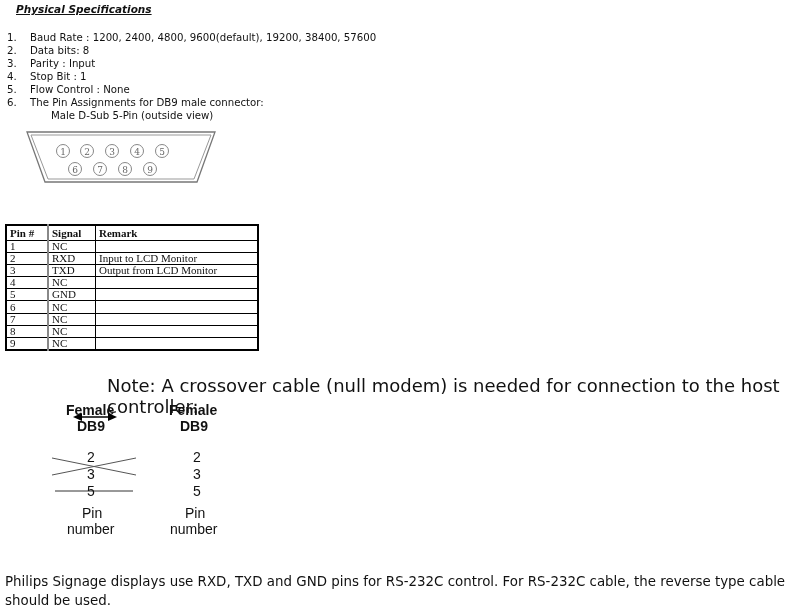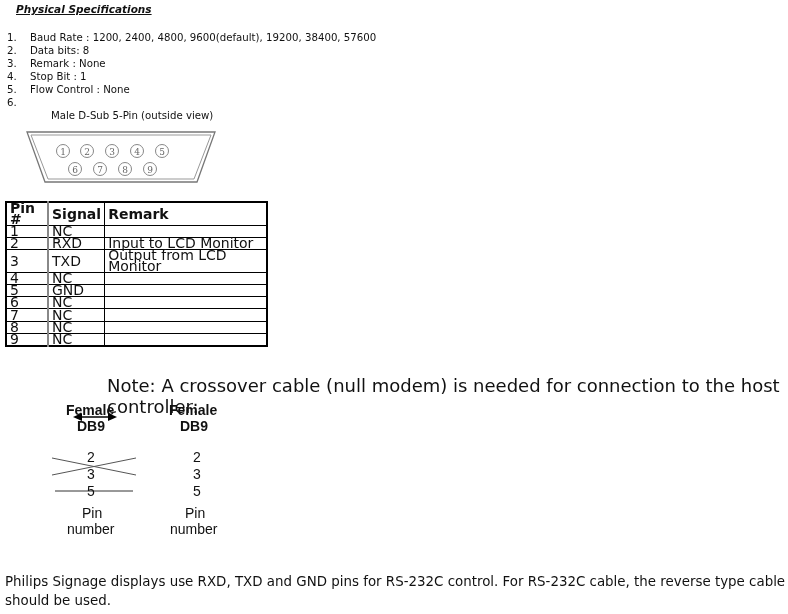--- a/index.html
+++ b/index.html
@@ -4,21 +4,21 @@
 <style>
   html, body { margin:0; padding:0; background:#fff; }
   body { width:788px; height:614px; position:relative; overflow:hidden; font-family:"DejaVu Sans", sans-serif; color:#111; }
   .abs { position:absolute; }
   .title { left:16px; top:3px; font-size:10.5px; font-weight:bold; font-style:italic; text-decoration:underline; }
   .spec-list { left:7px; top:31px; font-size:10.2px; line-height:13px; }
   .spec-item { display:flex; }
   .spec-num { width:23px; }
   .sub-label { left:51px; top:110px; font-size:10.2px; }
   .connector { left:25px; top:130px; width:192px; height:54px; }
-  table.pins { position:absolute; left:5px; top:201px; border-collapse:collapse; font-size:14px; border:2px solid #000; }
+  table.pins { position:absolute; left:5px; top:224px; border-collapse:collapse; font-size:11px; border:2px solid #000;font-family:Liberation Serif, serif; }
   table.pins td { border:1px solid #000; padding:0 3px; height:11.1px; line-height:11px; }
   table.pins td.c0 { width:34px; border-right:2px solid #888; }
   table.pins td.c1 { width:40px; }
   table.pins td.c2 { width:155px;margin-left:24px; }
   table.pins tr.hdr td { font-weight:bold; height:14px; }
   .note { left:107px; top:375px; font-size:18px; }
   .diag { font-family:"Liberation Sans", sans-serif; font-size:14px;margin-left:48px; }
   .bold { font-weight:bold; }
   .footer { left:5px; top:572px; font-size:13.4px; line-height:19px; width:785px; }
 </style>
@@ -31,32 +31,33 @@
   <div class="spec-item">
       <span class="spec-num">1.</span>
       <span>Baud Rate : 1200, 2400, 4800, 9600(default), 19200, 38400, 57600</span>
     </div>
   <div class="spec-item">
       <span class="spec-num">2.</span>
       <span>Data bits: 8</span>
     </div>
   <div class="spec-item">
       <span class="spec-num">3.</span>
-      <span>Remark : None</span>
+      <span>Parity : Input</span>
     </div>
   <div class="spec-item">
       <span class="spec-num">4.</span>
       <span>Stop Bit : 1</span>
     </div>
   <div class="spec-item">
       <span class="spec-num">5.</span>
       <span>Flow Control : None</span>
     </div>
   <div class="spec-item">
       <span class="spec-num">6.</span>
+      <span>The Pin Assignments for DB9 male connector:</span>
     </div>
 </div>
 
 <div class="abs sub-label">Male D-Sub 5-Pin (outside view)</div>
 
 <svg class="abs connector" viewBox="0 0 192 54">
   <polygon points="2,2 190,2 172,52 20,52" fill="none" stroke="#777" stroke-width="1.3"></polygon>
   <polygon points="6,5 186,5 169,49 23,49" fill="none" stroke="#999" stroke-width="1"></polygon>
   <g font-family="DejaVu Serif, serif" font-size="10" fill="#777" text-anchor="middle" stroke="#888">
     <circle cx="38" cy="21" r="6.5" fill="none"></circle>

